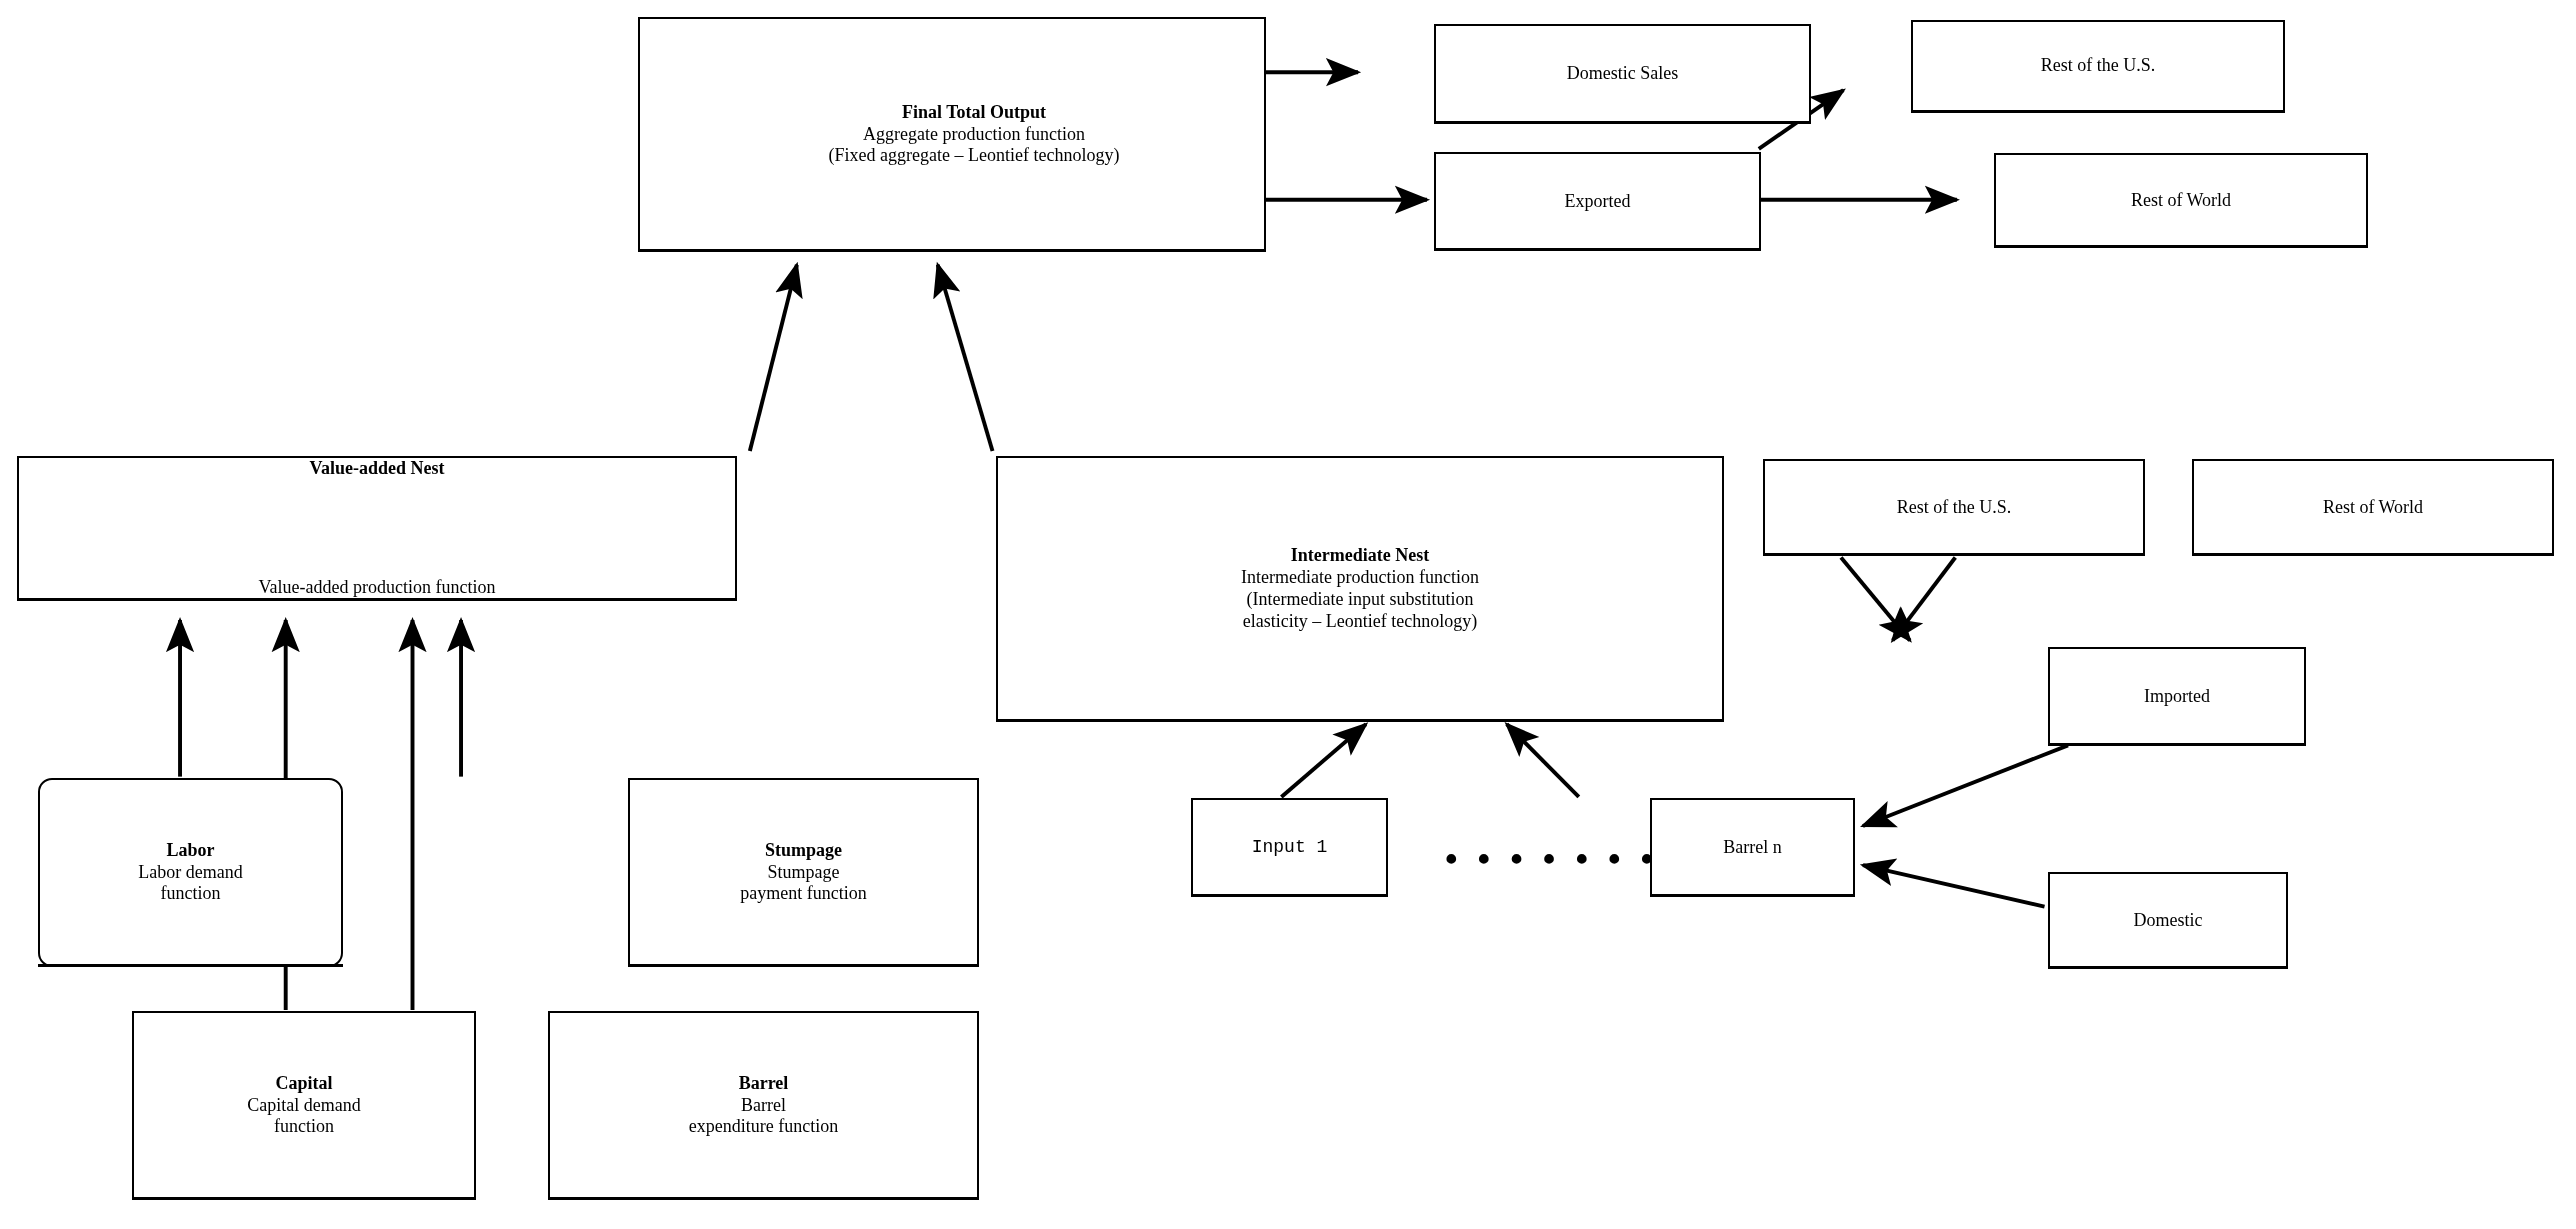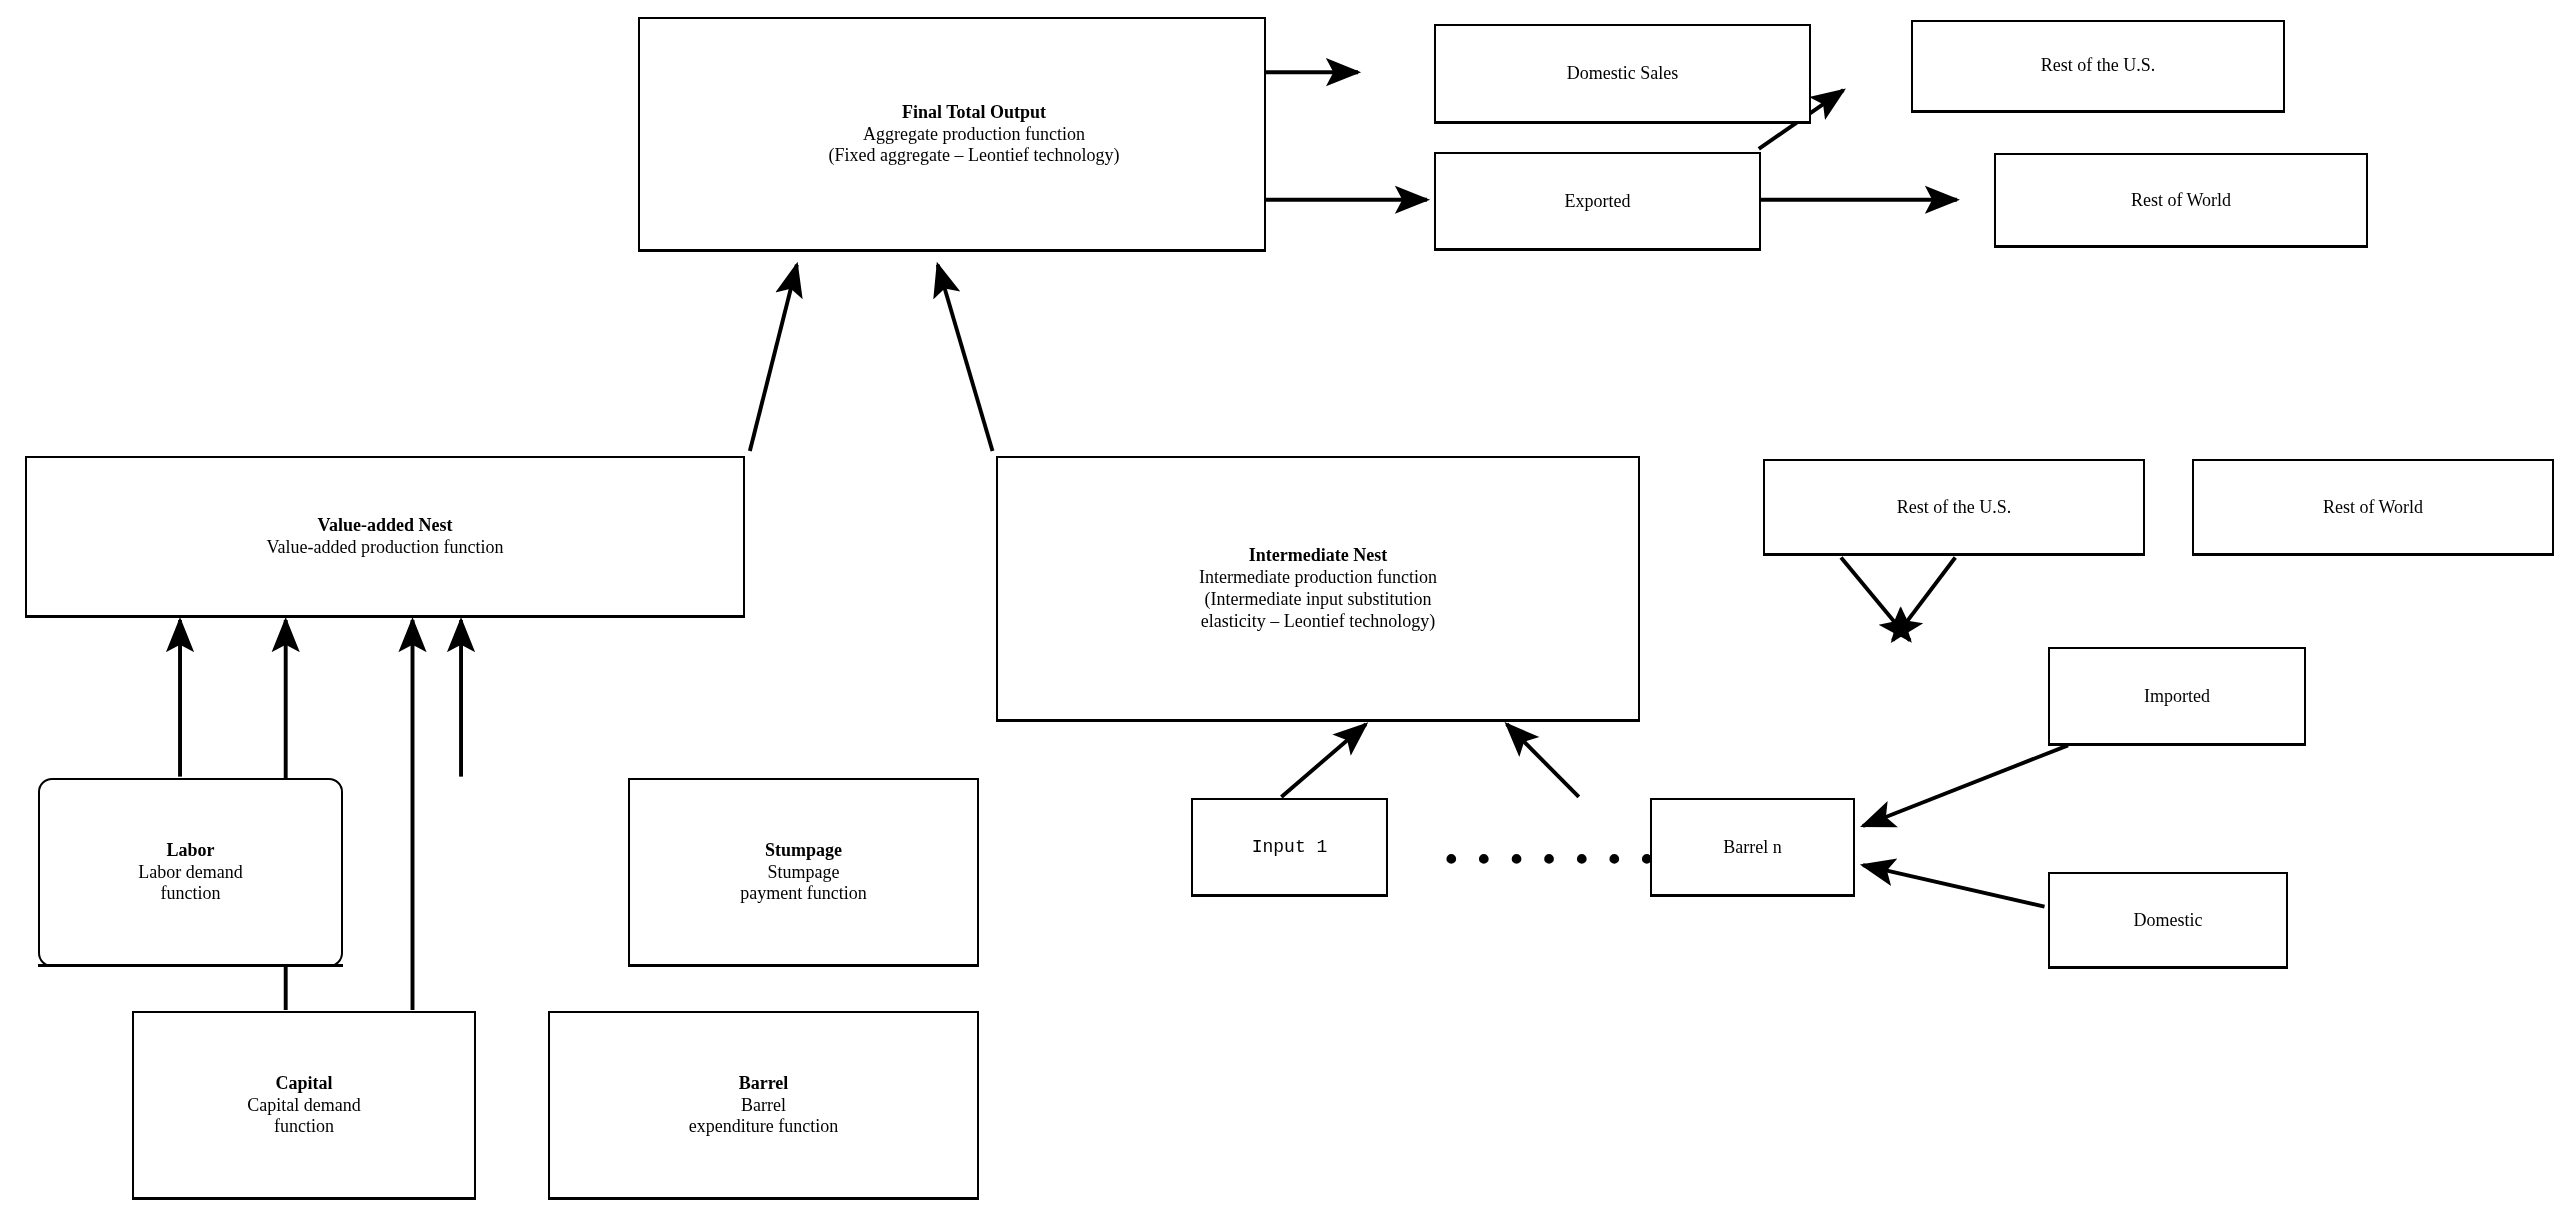--- a/index.html
+++ b/index.html
@@ -128,26 +128,26 @@
   </div>
 
   <div class="node f34" style="left:1911px; top:20.4px; width:374px; height:92px;">
     <div class="line">Rest of the U.S.</div>
   </div>
 
   <div class="node f34" style="left:1994px; top:153px; width:374px; height:95px;">
     <div class="line">Rest of World</div>
   </div>
 
-  <div class="node f34" style="left:25px; top:456px; width:720px; height:162px;">
+  <div class="node f34" style="left:17px; top:456px; width:720px; height:145px;justify-content:space-between;">
     <div class="title">Value-added Nest</div>
     <div class="line">Value-added production function</div>
   </div>
 
-  <div class="node f34" style="left:996px; top:456px; width:644px; height:266px;">
+  <div class="node f34" style="left:996px; top:456px; width:728px; height:266px;">
     <div class="title">Intermediate Nest</div>
     <div class="line">Intermediate production function</div>
     <div class="line">(Intermediate input substitution</div>
     <div class="line">elasticity – Leontief technology)</div>
   </div>
 
   <div class="node f34" style="left:1763px; top:459px; width:382px; height:97px;">
     <div class="line">Rest of the U.S.</div>
   </div>
 

